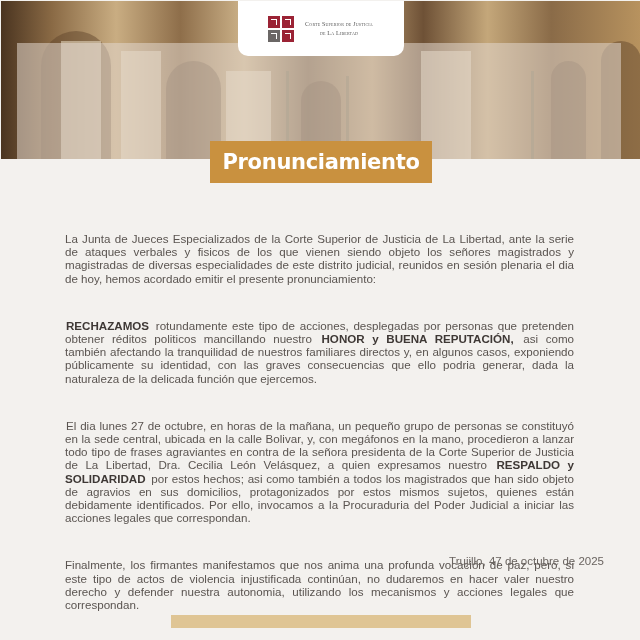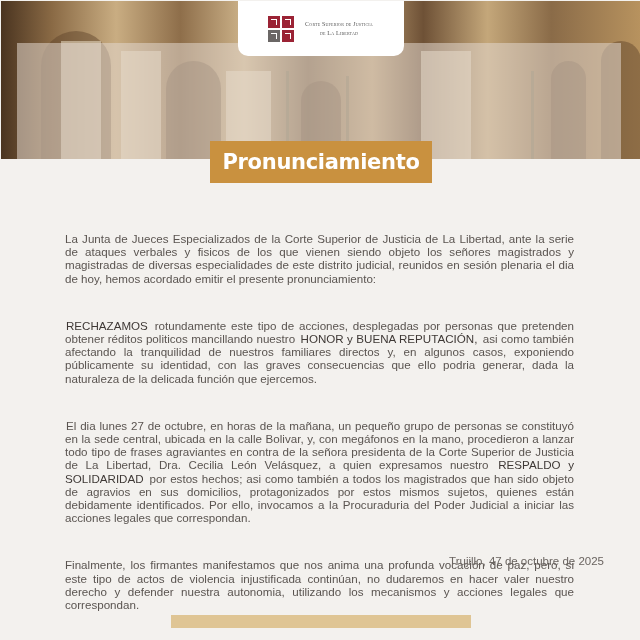--- a/index.html
+++ b/index.html
@@ -48,21 +48,21 @@
       font-family: "DejaVu Sans", sans-serif; font-weight: bold;
       font-size: 21px; display: flex; align-items: center; justify-content: center;
       z-index: 3; letter-spacing: -0.3px;
     }
     .content {
       position: absolute; left: 62px; top: 197px; width: 513px;
       color: #5a5450; font-size: 11.6px; line-height: 13.2px;
       text-align: justify;
     }
     .content p { margin-bottom: 12.5px; margin-top: 32px; }
-    .content b { color: #3e3835; font-weight: normal; }
+    .content b { color: #3e3835; font-weight: bold; }
     .date {
       position: absolute; right: 36px; top: 553px;
       color: #6a6460; font-size: 11.5px;
     }
     .signature {
       position: absolute; left: 130px; top: 574px; width: 380px;
       color: #3e3835; font-weight: bold; font-size: 12px; line-height: 14px;
       text-align: center;
     }
     .bottom-bar {

